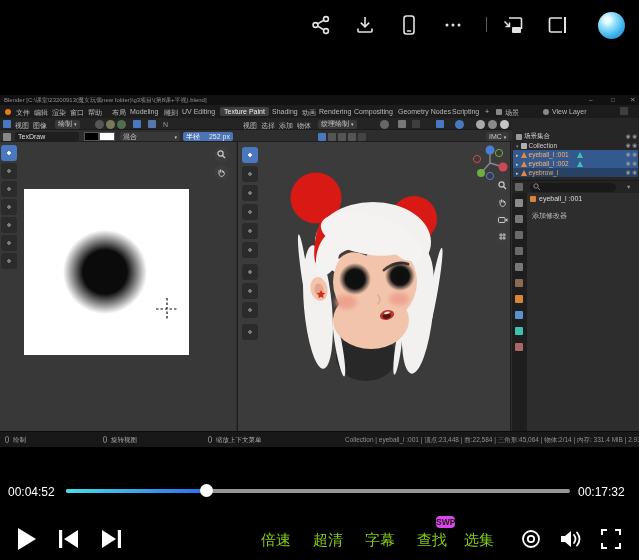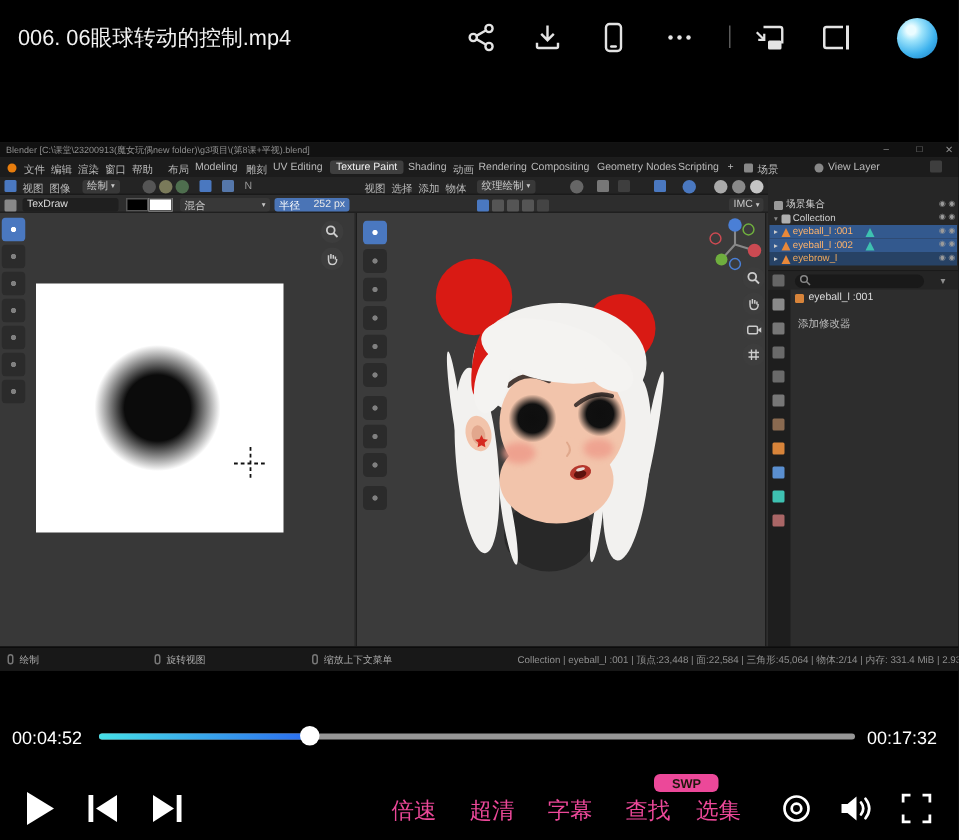--- a/index.html
+++ b/index.html
@@ -3,38 +3,37 @@
 *{margin:0;padding:0;box-sizing:border-box}
 html,body{width:639px;height:560px;background:#000;overflow:hidden}
 body{font-family:"Liberation Sans","DejaVu Sans",sans-serif;color:#eee;position:relative}
 .r{position:absolute}
 svg{display:block}
 #vtitle{font-size:14.5px;color:#f2f2f2}
 .time{font-size:12px;color:#fff}
 .track{background:#969696;border-radius:2px}
 .fill{background:linear-gradient(90deg,#46e0e8,#2b6cf0);border-radius:2px}
 .thumb{background:#fff;border-radius:50%}
-.ctl{font-size:15px;color:#ec4899}
-#swp{background:#ec4899;color:#21180d;font-weight:700;font-size:8.5px;border-radius:4px;padding:1px 12px;line-height:1.2}
+.ctl{font-size:15px;color:#84cc16}
+#swp{background:#d946ef;color:#21180d;font-weight:700;font-size:8.5px;border-radius:4px;padding:1px 0;line-height:1.2}
 .blt{color:#b9b9b9;font-size:7px;white-space:nowrap}
 .tiny{font-size:6.5px;color:#8f8f8f;white-space:nowrap}
 .tb{position:absolute;width:16px;height:16px;border-radius:3px;background:#2b2b2b radial-gradient(circle at 50% 50%,#808080 0 1.5px,rgba(0,0,0,0) 2px)}
 .tb.on{background:#4a78c0 radial-gradient(circle at 50% 50%,#fff 0 1.5px,rgba(0,0,0,0) 2px)}
 .pill{position:absolute;background:#383838;border-radius:2px;color:#c9c9c9;font-size:7px;display:flex;align-items:center;padding:0 3px;gap:2px;height:9px;white-space:nowrap}
 .circ{position:absolute;width:9px;height:9px;border-radius:50%;background:#555}
 .sq{position:absolute;width:8px;height:8px;border-radius:1px;background:#3e3e3e}
 .olrow{position:absolute;left:1px;width:125px;display:flex;align-items:center;gap:2px;font-size:6.5px;color:#cfcfcf;padding-left:3px;height:9px}
 .fbtn{position:absolute;width:15px;height:15px;border-radius:50%;background:#3d3d3d;display:flex;align-items:center;justify-content:center}
 .tri-o{width:0;height:0;border-left:3px solid transparent;border-right:3px solid transparent;border-bottom:6px solid #e8883a;display:inline-block}
 .tri-t{width:0;height:0;border-left:3px solid transparent;border-right:3px solid transparent;border-bottom:6px solid #3ec1b1;display:inline-block}
 </style></head>
 <body>
 
 <div class="r" style="left:0;top:0;width:639px;height:50px">
-  <div class="r" id="vtitle" style="left:12px;top:16px">006. 06眼球转动的控制.mp4</div>
   <svg class="r" style="left:310px;top:14px" width="22" height="22" viewBox="0 0 22 22" fill="none" stroke="#e3e3e3" stroke-width="1.6">
       <circle cx="5.5" cy="11" r="2.4"></circle>
       <circle cx="16" cy="5" r="2.4"></circle>
       <circle cx="16" cy="17" r="2.4"></circle>
       <path d="M7.6 9.9l6.2-3.6M7.6 12.1l6.2 3.6"></path>
     </svg>
   <svg class="r" style="left:354px;top:14px" width="22" height="22" viewBox="0 0 22 22" fill="none" stroke="#e3e3e3" stroke-width="1.6">
       <path d="M11 3v9M6.8 8.6L11 12.8l4.2-4.2M4 14.5v2.5a1 1 0 0 0 1 1h12a1 1 0 0 0 1-1v-2.5"></path>
     </svg>
   <svg class="r" style="left:398px;top:13px" width="22" height="24" viewBox="0 0 22 24" fill="none" stroke="#e3e3e3" stroke-width="1.6">

